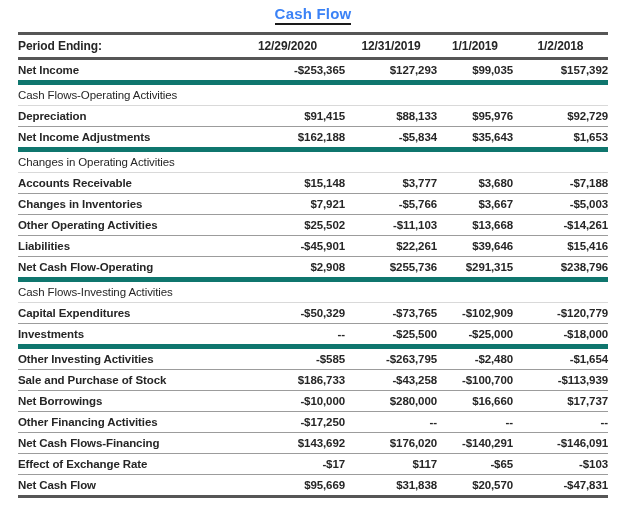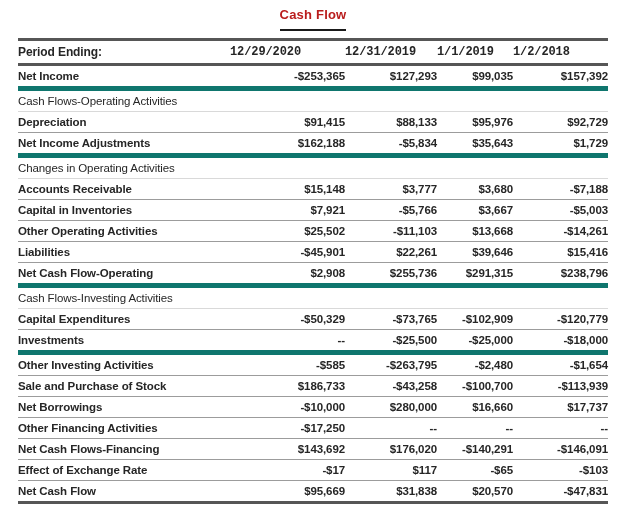--- a/index.html
+++ b/index.html
@@ -17,25 +17,25 @@
   .page {
     padding: 5px 12px 0 18px;
   }
   .title-wrap {
     width: 590px;
     text-align: center;
     margin: 0 0 7px 0;
   }
   .title {
     display: inline-block;
-    font-size: 13px;
+    font-size: 15px;
     font-weight: bold;
-    color: #b91c1c;
+    color: #3b82f6;
     border-bottom: 2px solid #1a1a1a;
-    padding-bottom: 7px;
+    padding-bottom: 1px;
     letter-spacing: 0.2px;
   }
   table.cashflow {
     width: 590px;
     border-collapse: collapse;
     table-layout: fixed;
     font-size: 11.5px;
   }
   col.c-label { width: 212px; }
   col.c-v1 { width: 115px; }
@@ -47,21 +47,21 @@
     height: 22px;
     border-top: 3px solid #565656;
     border-bottom: 3px solid #565656;
     font-weight: bold;
     padding: 0;
     vertical-align: middle;
     font-size: 12px;
     letter-spacing: -0.1px;
   }
   thead th.h-label { text-align: left; }
-  thead th.h-val  { text-align: left; font-family: Liberation Mono, monospace; }
+  thead th.h-val  { text-align: center; }
 
   tbody td {
     height: 20px;
     padding: 0;
     vertical-align: middle;
     letter-spacing: -0.1px;
   }
   tr.row-data td {
     font-weight: bold;
     border-bottom: 1px solid #9c9c9c;
@@ -127,37 +127,37 @@
         <td class="val">$88,133</td>
         <td class="val">$95,976</td>
         <td class="val">$92,729</td>
       </tr>
 
       <tr class="row-data sep-light">
         <td class="label">Net Income Adjustments</td>
         <td class="val">$162,188</td>
         <td class="val">-$5,834</td>
         <td class="val">$35,643</td>
-        <td class="val">$1,729</td>
+        <td class="val">$1,653</td>
       </tr>
 
       <tr class="row-section">
         <td colspan="5">Changes in Operating Activities</td>
       </tr>
 
       <tr class="row-data">
         <td class="label">Accounts Receivable</td>
         <td class="val">$15,148</td>
         <td class="val">$3,777</td>
         <td class="val">$3,680</td>
         <td class="val">-$7,188</td>
       </tr>
 
       <tr class="row-data">
-        <td class="label">Capital in Inventories</td>
+        <td class="label">Changes in Inventories</td>
         <td class="val">$7,921</td>
         <td class="val">-$5,766</td>
         <td class="val">$3,667</td>
         <td class="val">-$5,003</td>
       </tr>
 
       <tr class="row-data">
         <td class="label">Other Operating Activities</td>
         <td class="val">$25,502</td>
         <td class="val">-$11,103</td>

